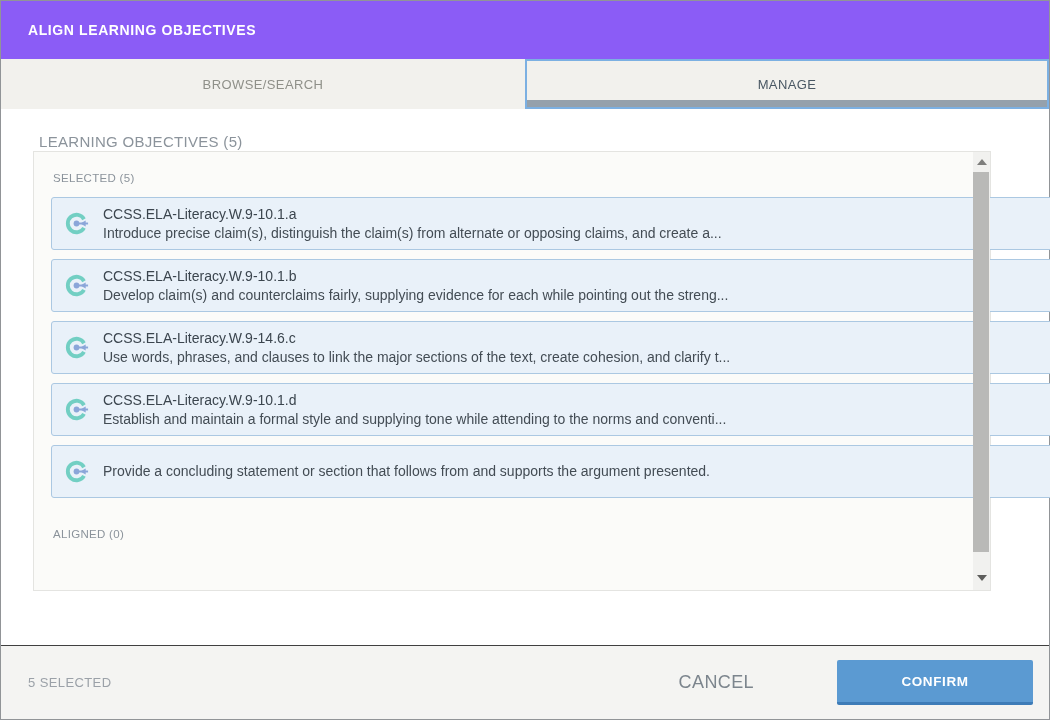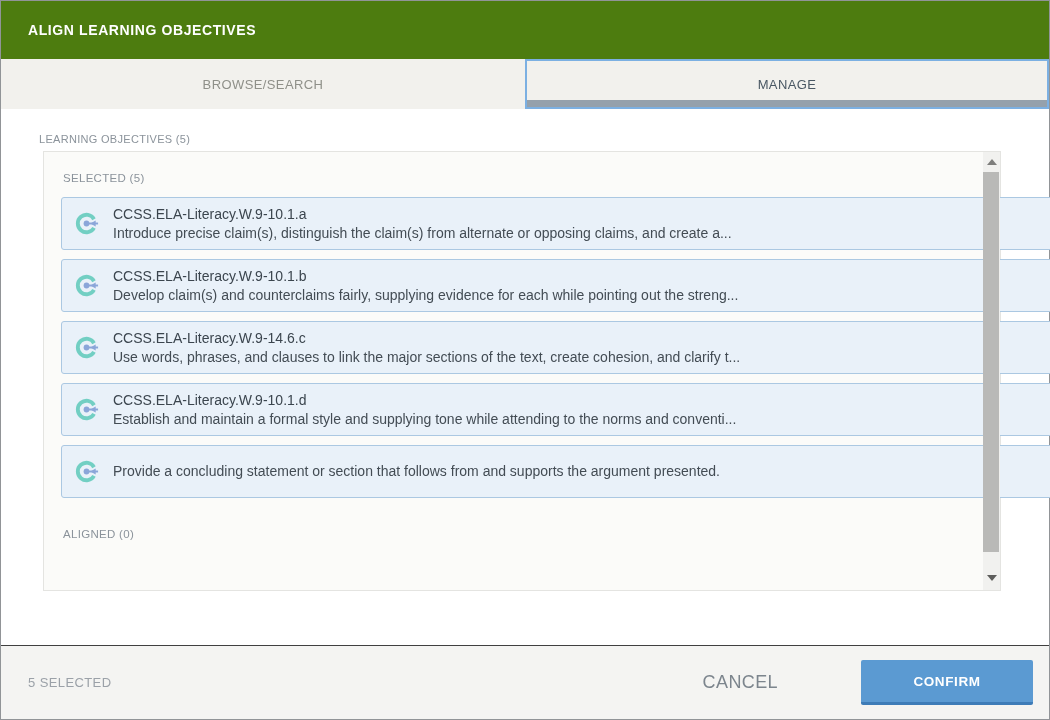--- a/index.html
+++ b/index.html
@@ -6,21 +6,21 @@
   html,body { width:1050px; height:720px; font-family:"Liberation Sans", sans-serif; }
   .dialog {
     width:1050px; height:720px;
     border:1px solid #919497;
     background:#ffffff;
     display:flex; flex-direction:column;
     position:relative;
   }
   
   .dlg-header {
-    height:58px; background:#4d7c0f; flex:0 0 58px;
+    height:58px; background:#8b5cf6; flex:0 0 58px;
     display:flex; align-items:center; padding-left:27px;
   }
   .dlg-title {
     color:#ffffff; font-size:14px; font-weight:bold; letter-spacing:0.6px;
   }
   
   .tabbar { height:50px; flex:0 0 50px; display:flex; background:#f2f1ed; }
   .tab {
     flex:1 1 50%; display:flex; align-items:center; justify-content:center;
     font-size:13px; letter-spacing:0.4px; cursor:pointer; position:relative;
@@ -31,24 +31,24 @@
     border:2px solid #7cb0e2;
   }
   .tab.active .tab-underline {
     position:absolute; left:0; right:0; bottom:0; height:7px;
     background:#95a1ac;
   }
   
   .main { flex:1 1 auto; background:#ffffff; position:relative; }
   .section-label {
     position:absolute; left:38px; top:24px;
-    font-size:11px; color:#8b939b; letter-spacing:0.3px;
+    font-size:15px; color:#8b939b; letter-spacing:0.3px;
   }
   .panel {
-    position:absolute; left:42px; top:42px; width:958px; height:440px;
+    position:absolute; left:32px; top:42px; width:958px; height:440px;
     background:#fbfbf9; border:1px solid #e4e4e1;
   }
   .panel-inner { position:absolute; left:0; top:0; right:17px; bottom:0; }
   .subsection-label {
     font-size:11.5px; color:#8b939b; letter-spacing:0.3px;
     margin:20px 0 0 19px;
   }
   .items { margin:13px 0 0 17px; }
   .obj-item {
     width:1043px; height:53px; margin-bottom:9px;
@@ -84,21 +84,21 @@
   .selected-count {
     font-size:13px; color:#9ba1a8; letter-spacing:0.4px;
   }
   .footer-spacer { flex:1 1 auto; }
   .cancel-btn {
     font-size:18px; color:#7c858d; letter-spacing:0.4px;
     margin-right:55px; cursor:pointer; background:none; border:none;
     font-family:"Liberation Sans", sans-serif;
   }
   .confirm-btn {
-    width:172px; height:45px; background:#5b9ad2; border:none;
+    width:196px; height:45px; background:#5b9ad2; border:none;
     border-bottom:3px solid #3e7cb7; border-radius:2px;
     color:#ffffff; font-size:13.5px; font-weight:bold; letter-spacing:0.6px;
     cursor:pointer; font-family:"Liberation Sans", sans-serif;
   }
 </style>
 </head>
 <body>
 
 <div class="dialog">
 

